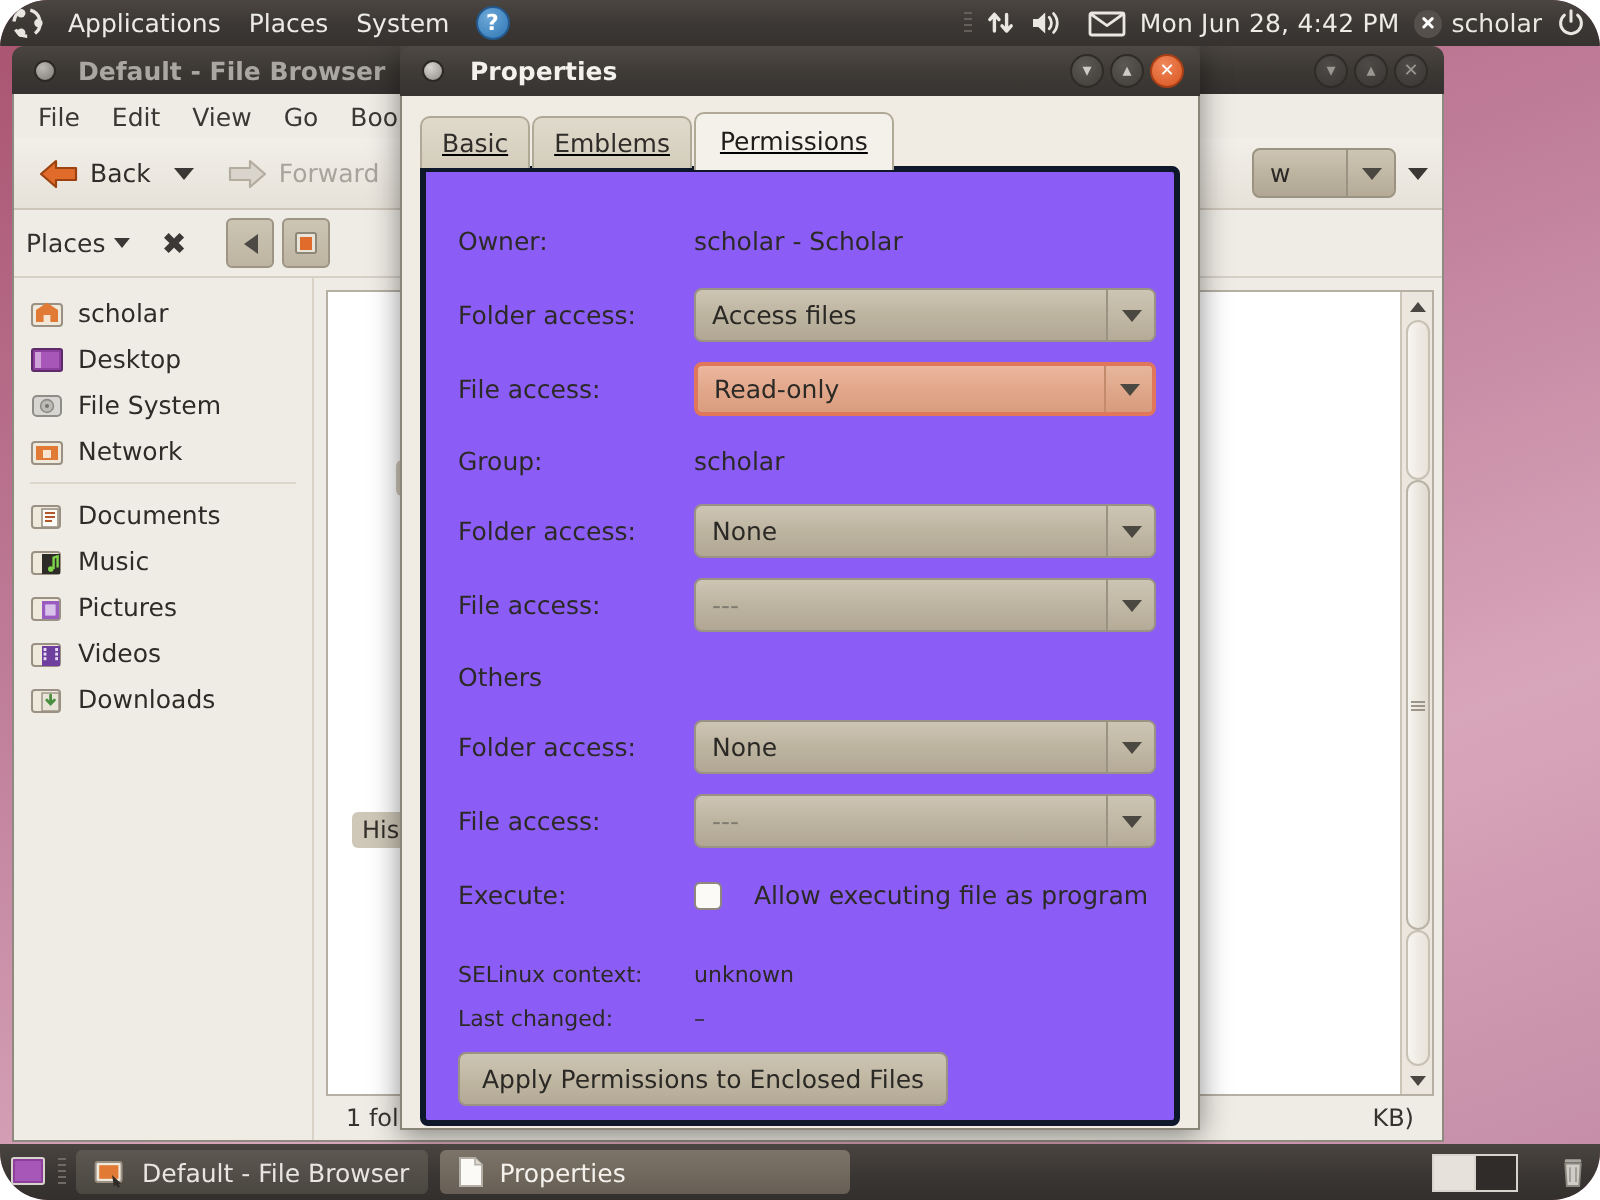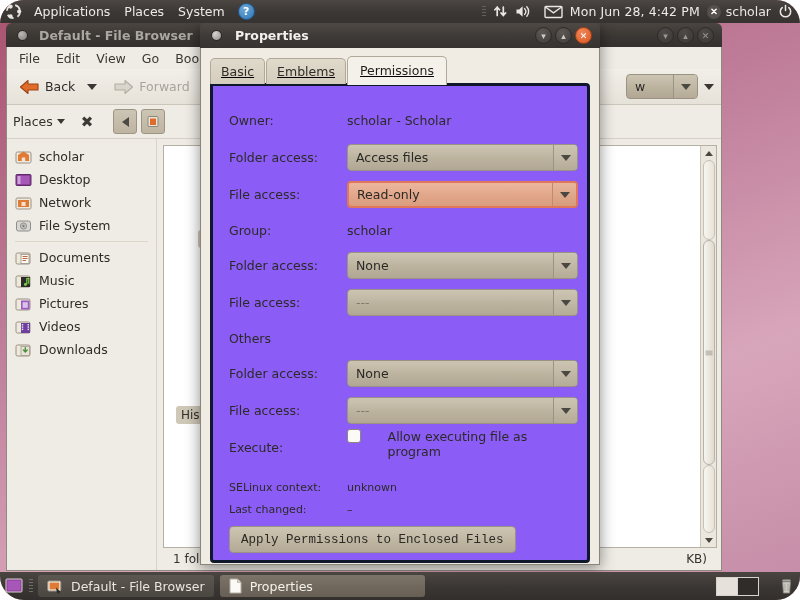--- a/index.html
+++ b/index.html
@@ -291,21 +291,21 @@
   }
   .combo.dimtext .ctext { color: #807b71; }
   .combo.hl {
     border: 2px solid #e0775a;
     background: linear-gradient(to bottom, #ecb79e 0%, #e3a98d 45%, #d99c7e 100%);
   }
   .combo.hl .cbtn {
     border-left: 1px solid #c48a6c;
     background: linear-gradient(to bottom, #e7b69c, #d79b7c);
   }
-  .exec-row { display: flex; align-items: flex-start; gap: 27px; height: 37px; }
+  .exec-row { display: flex; align-items: center; gap: 16px; height: 37px; }
   .chk {
     width: 14px; height: 14px; border-radius: 3px;
     background: #fbfaf7; border: 1px solid #8e887c;
   }
   .info-row { display: flex; align-items: flex-end; height: 22px; font-size: 11px; color: #2c2a27; }
   .info-row .ik { width: 118px; }
   .apply-btn {
     margin-top: 10px;
     display: inline-flex; align-items: center; justify-content: center;
     height: 27px; padding: 0 11px;
@@ -495,36 +495,36 @@
                 <rect x="1" y="2.5" width="15" height="11" rx="1" fill="#8b3f9b" stroke="#5e2a6b" stroke-width="1"></rect>
                 <rect x="2.5" y="4" width="12" height="8" fill="#a657b8"></rect>
                 <rect x="2.5" y="4" width="3" height="8" fill="#cfa3da"></rect>
               </svg>
             </span>
             <span>Desktop</span>
           </div>
           <div class="place-row">
             <span class="ico">
               <svg width="17" height="16" viewBox="0 0 17 16">
+                <rect x="1.5" y="3" width="14" height="10" rx="2" fill="#d8d6d2" stroke="#8f8d88" stroke-width="1"></rect>
+                <circle cx="8.5" cy="8" r="3.2" fill="#bdbbb6" stroke="#8f8d88" stroke-width=".8"></circle>
+                <circle cx="8.5" cy="8" r="1" fill="#75736f"></circle>
+              </svg>
+            </span>
+            <span>File System</span>
+          </div>
+          <div class="place-row">
+            <span class="ico">
+              <svg width="17" height="16" viewBox="0 0 17 16">
                 <rect x="1" y="3" width="15" height="11" rx="1.5" fill="#efe9db" stroke="#9a9184" stroke-width="1"></rect>
                 <rect x="3" y="5" width="11" height="7" fill="#e07a35"></rect>
                 <rect x="6.5" y="7" width="4" height="4" fill="#f6e3d0"></rect>
               </svg>
             </span>
             <span>Network</span>
-          </div>
-          <div class="place-row">
-            <span class="ico">
-              <svg width="17" height="16" viewBox="0 0 17 16">
-                <rect x="1.5" y="3" width="14" height="10" rx="2" fill="#d8d6d2" stroke="#8f8d88" stroke-width="1"></rect>
-                <circle cx="8.5" cy="8" r="3.2" fill="#bdbbb6" stroke="#8f8d88" stroke-width=".8"></circle>
-                <circle cx="8.5" cy="8" r="1" fill="#75736f"></circle>
-              </svg>
-            </span>
-            <span>File System</span>
           </div>
 
           <div class="place-sep"></div>
 
           <div class="place-row">
             <span class="ico">
               <svg width="17" height="16" viewBox="0 0 17 16">
                 <rect x="1" y="3" width="14" height="11" rx="1.5" fill="#efe9db" stroke="#9a9184" stroke-width="1"></rect>
                 <rect x="6" y="4.5" width="8" height="9" fill="#fbfaf6" stroke="#9a9184" stroke-width=".8"></rect>
                 <path d="M7.5 6.5 H12.5 M7.5 8.5 H12.5 M7.5 10.5 H11" stroke="#b2572c" stroke-width=".9"></path>
@@ -711,21 +711,21 @@
         <div style="height:6px;"></div>
         <div class="info-row">
           <span class="ik">SELinux context:</span>
           <span>unknown</span>
         </div>
         <div class="info-row">
           <span class="ik">Last changed:</span>
           <span>–</span>
         </div>
 
-        <div style="display:flex;font-family:Liberation Mono, monospace;">
+        <div style="display:flex;">
           <div class="apply-btn">Apply Permissions to Enclosed Files</div>
         </div>
       </div>
     </div>
   </div>
 
   <div id="taskbar">
     <div class="tb-show-desk">
       <svg width="20" height="18" viewBox="0 0 20 18">
         <rect x="2" y="2" width="16" height="13" rx="1" fill="#8b3f9b" stroke="#d8d4cd" stroke-width="1"></rect>

